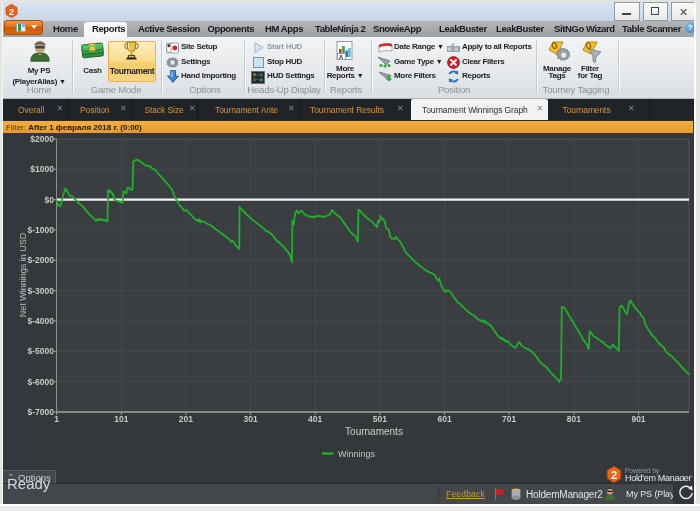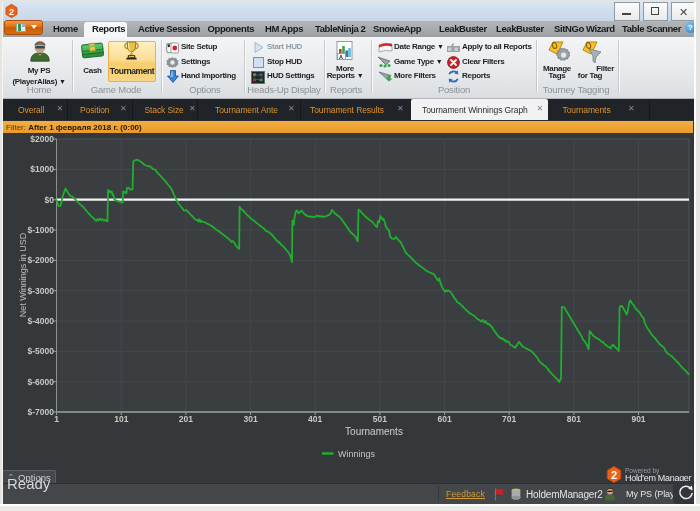--- a/index.html
+++ b/index.html
@@ -192,21 +192,21 @@
 <path d="M18 7 l2 1 l1.6 -0.8 l1 1.4 l2 0.2 l0.4 1.7 l1.6 1 l-0.6 1.7 l0.8 1.8 l-1.6 1 l-0.4 1.9 l-2 0 l-1.2 1.5 l-1.8 -0.8 l-1.9 0.7 l-1 -1.6 l-2 -0.4 l0 -1.9 l-1.4 -1.4 l1 -1.6 l-0.2 -2 l1.8 -0.7 Z" fill="#99a0a7" stroke="#6c737a" stroke-width="0.7"></path>
 <circle cx="20.6" cy="14" r="2.6" fill="#e7e9eb"></circle>
 </svg>
 <div class="rtxt" style="left:533px;top:64px;width:48px;text-align:center">Manage</div>
 <div class="rtxt" style="left:533px;top:70.5px;width:48px;text-align:center">Tags</div>
 <svg class="abs" style="left:579px;top:41px" width="25" height="24" viewBox="0 0 25 24">
 <path d="M8 1 H18 L12 13 L4 9 Z" fill="#f8c12c" stroke="#b8860b" stroke-width="1"></path>
 <ellipse cx="9.5" cy="4.5" rx="2" ry="3" fill="none" stroke="#8a6508" stroke-width="1.2" transform="rotate(-20 9.5 4.5)"></ellipse>
 <path d="M10 8 L22 11 L17 16 L16 22 L14 20 L14 15 Z" fill="#aab0b6" stroke="#757c83" stroke-width="0.8"></path>
 </svg>
-<div class="rtxt" style="left:566px;top:64px;width:48px;text-align:right">Filter</div>
+<div class="rtxt" style="left:566px;top:64px;width:48px;text-align:center">Filter</div>
 <div class="rtxt" style="left:566px;top:70.5px;width:48px;text-align:center">for Tag</div>
 
 <div class="abs" style="left:0;top:98.5px;width:700px;height:21.5px;background:#202327"></div>
 <div class="tsep" style="left:2px"></div>
     <div class="tsep" style="left:67px"></div>
     <div class="tsep" style="left:132px"></div>
     <div class="tsep" style="left:197px"></div>
     <div class="tsep" style="left:300px"></div>
     <div class="tsep" style="left:649px"></div>
 <div class="tabtxt" style="left:18px">Overall</div>

